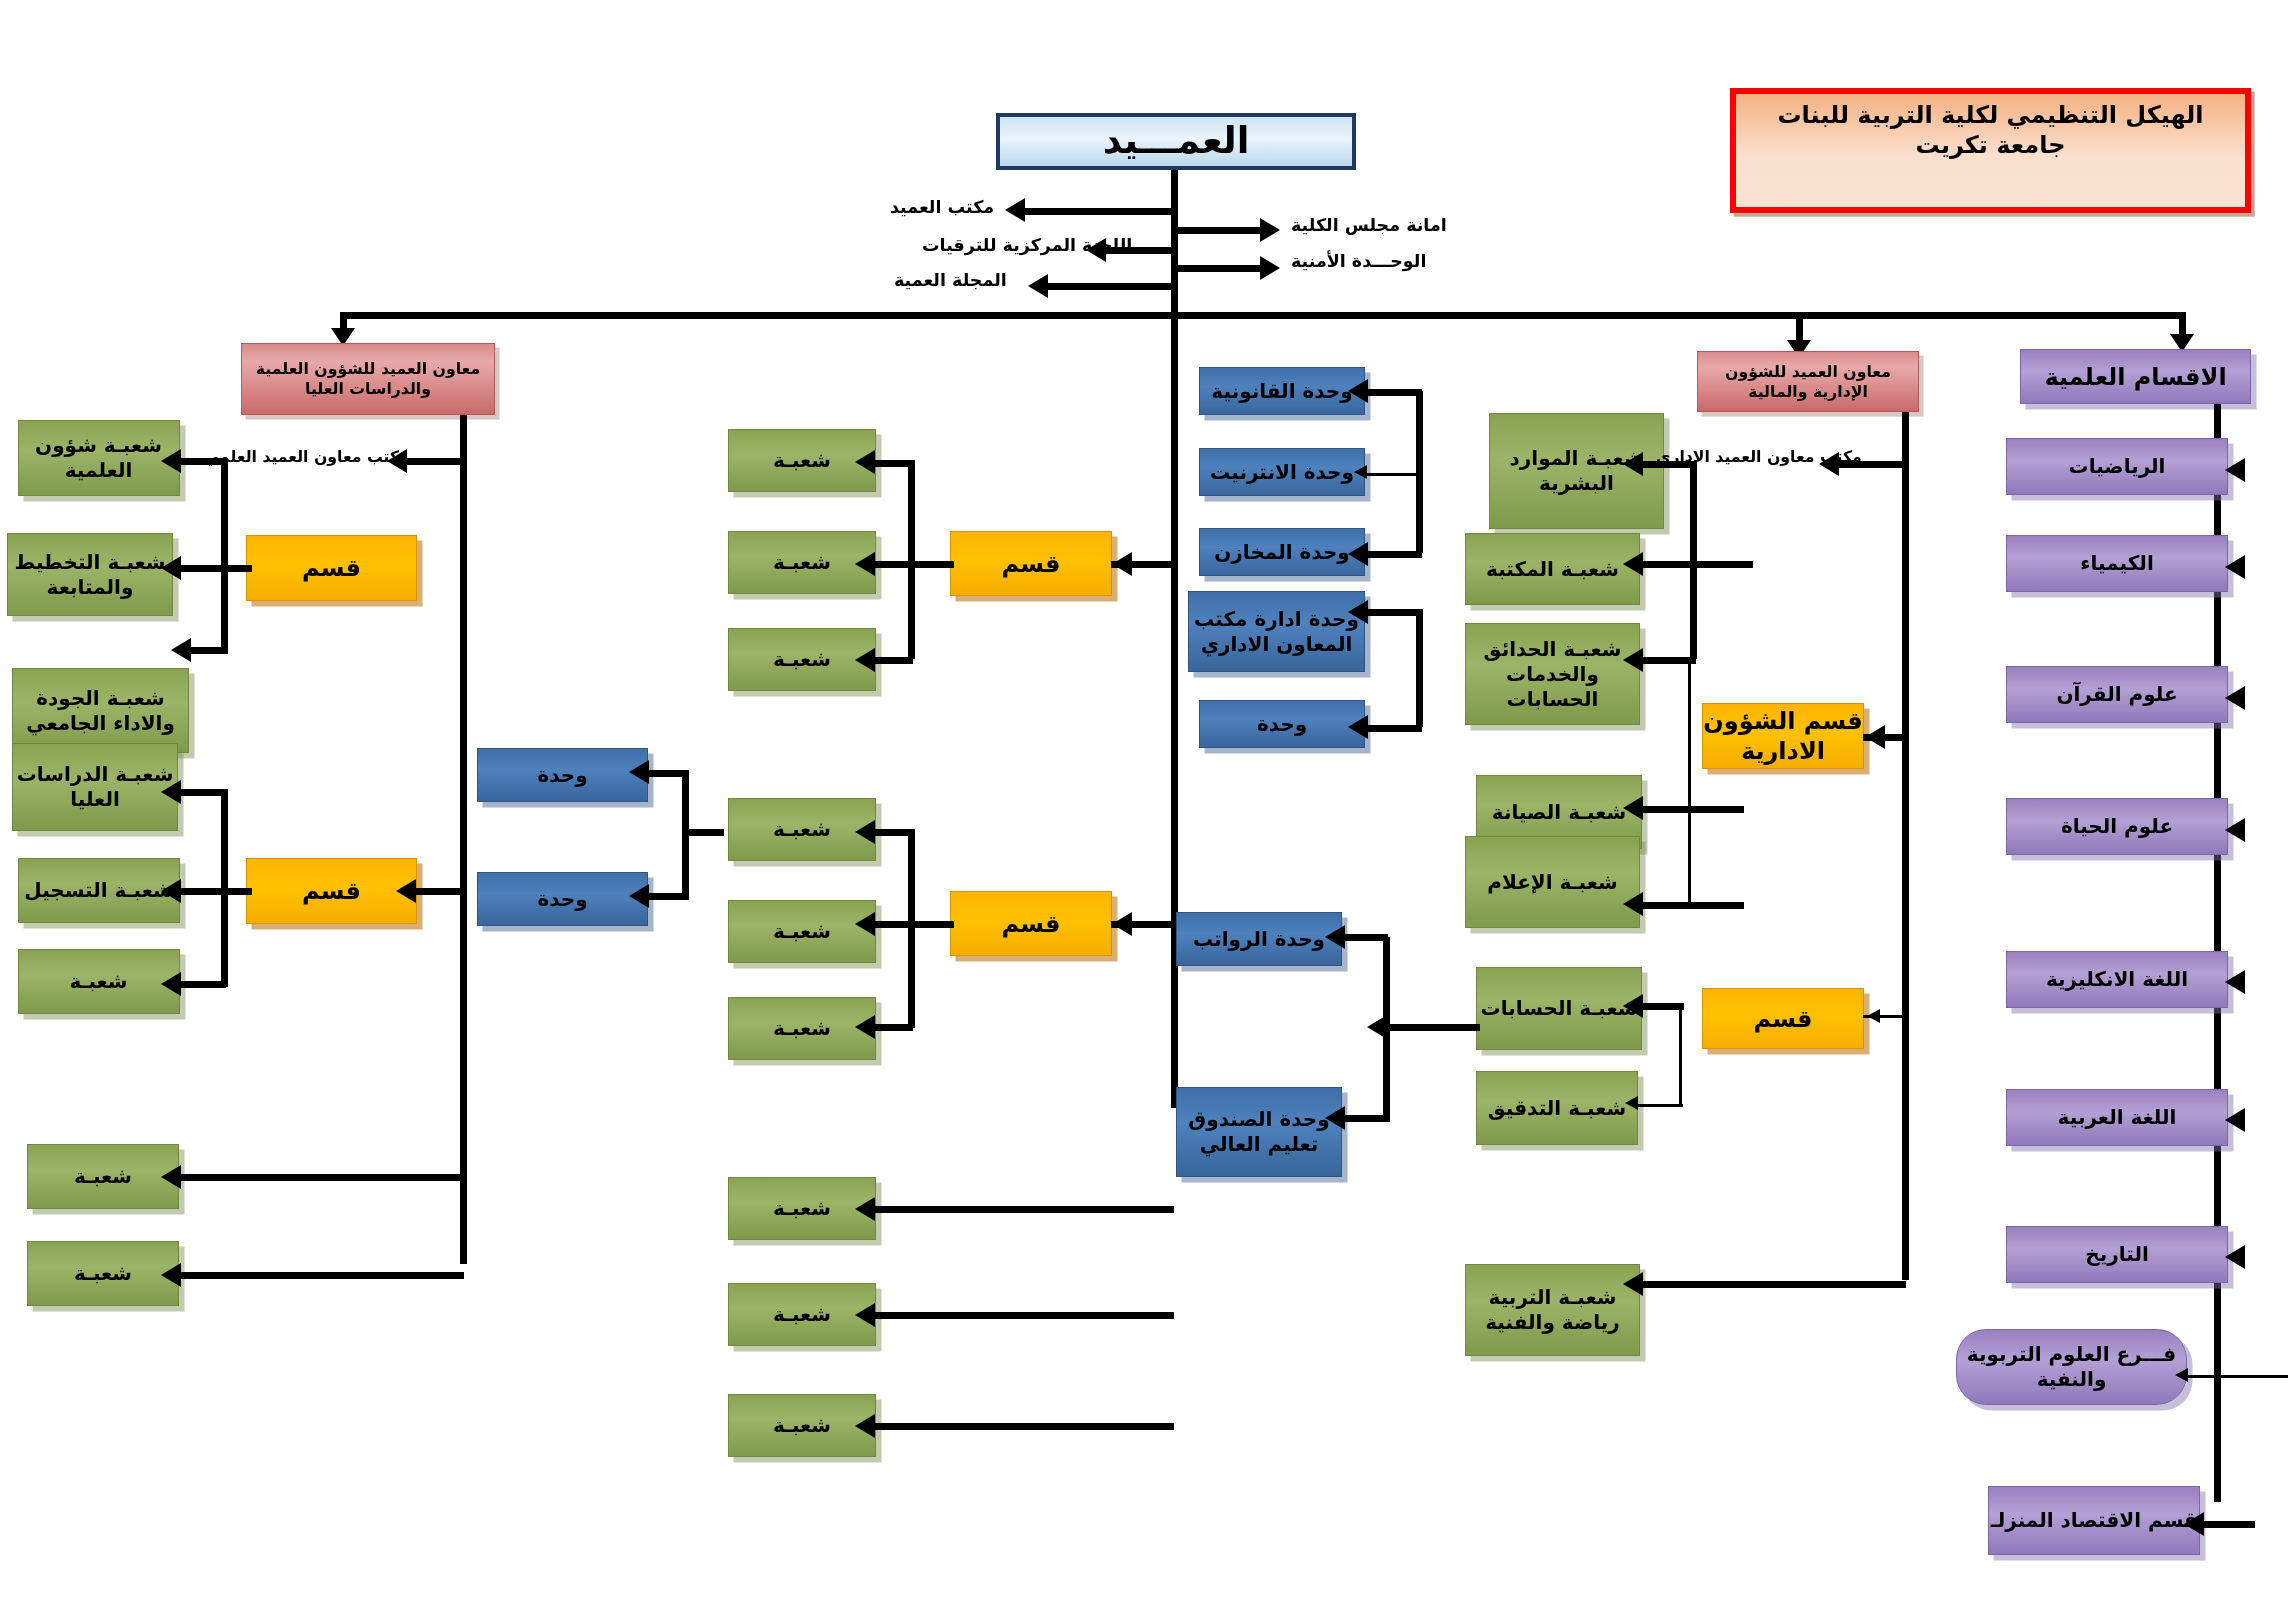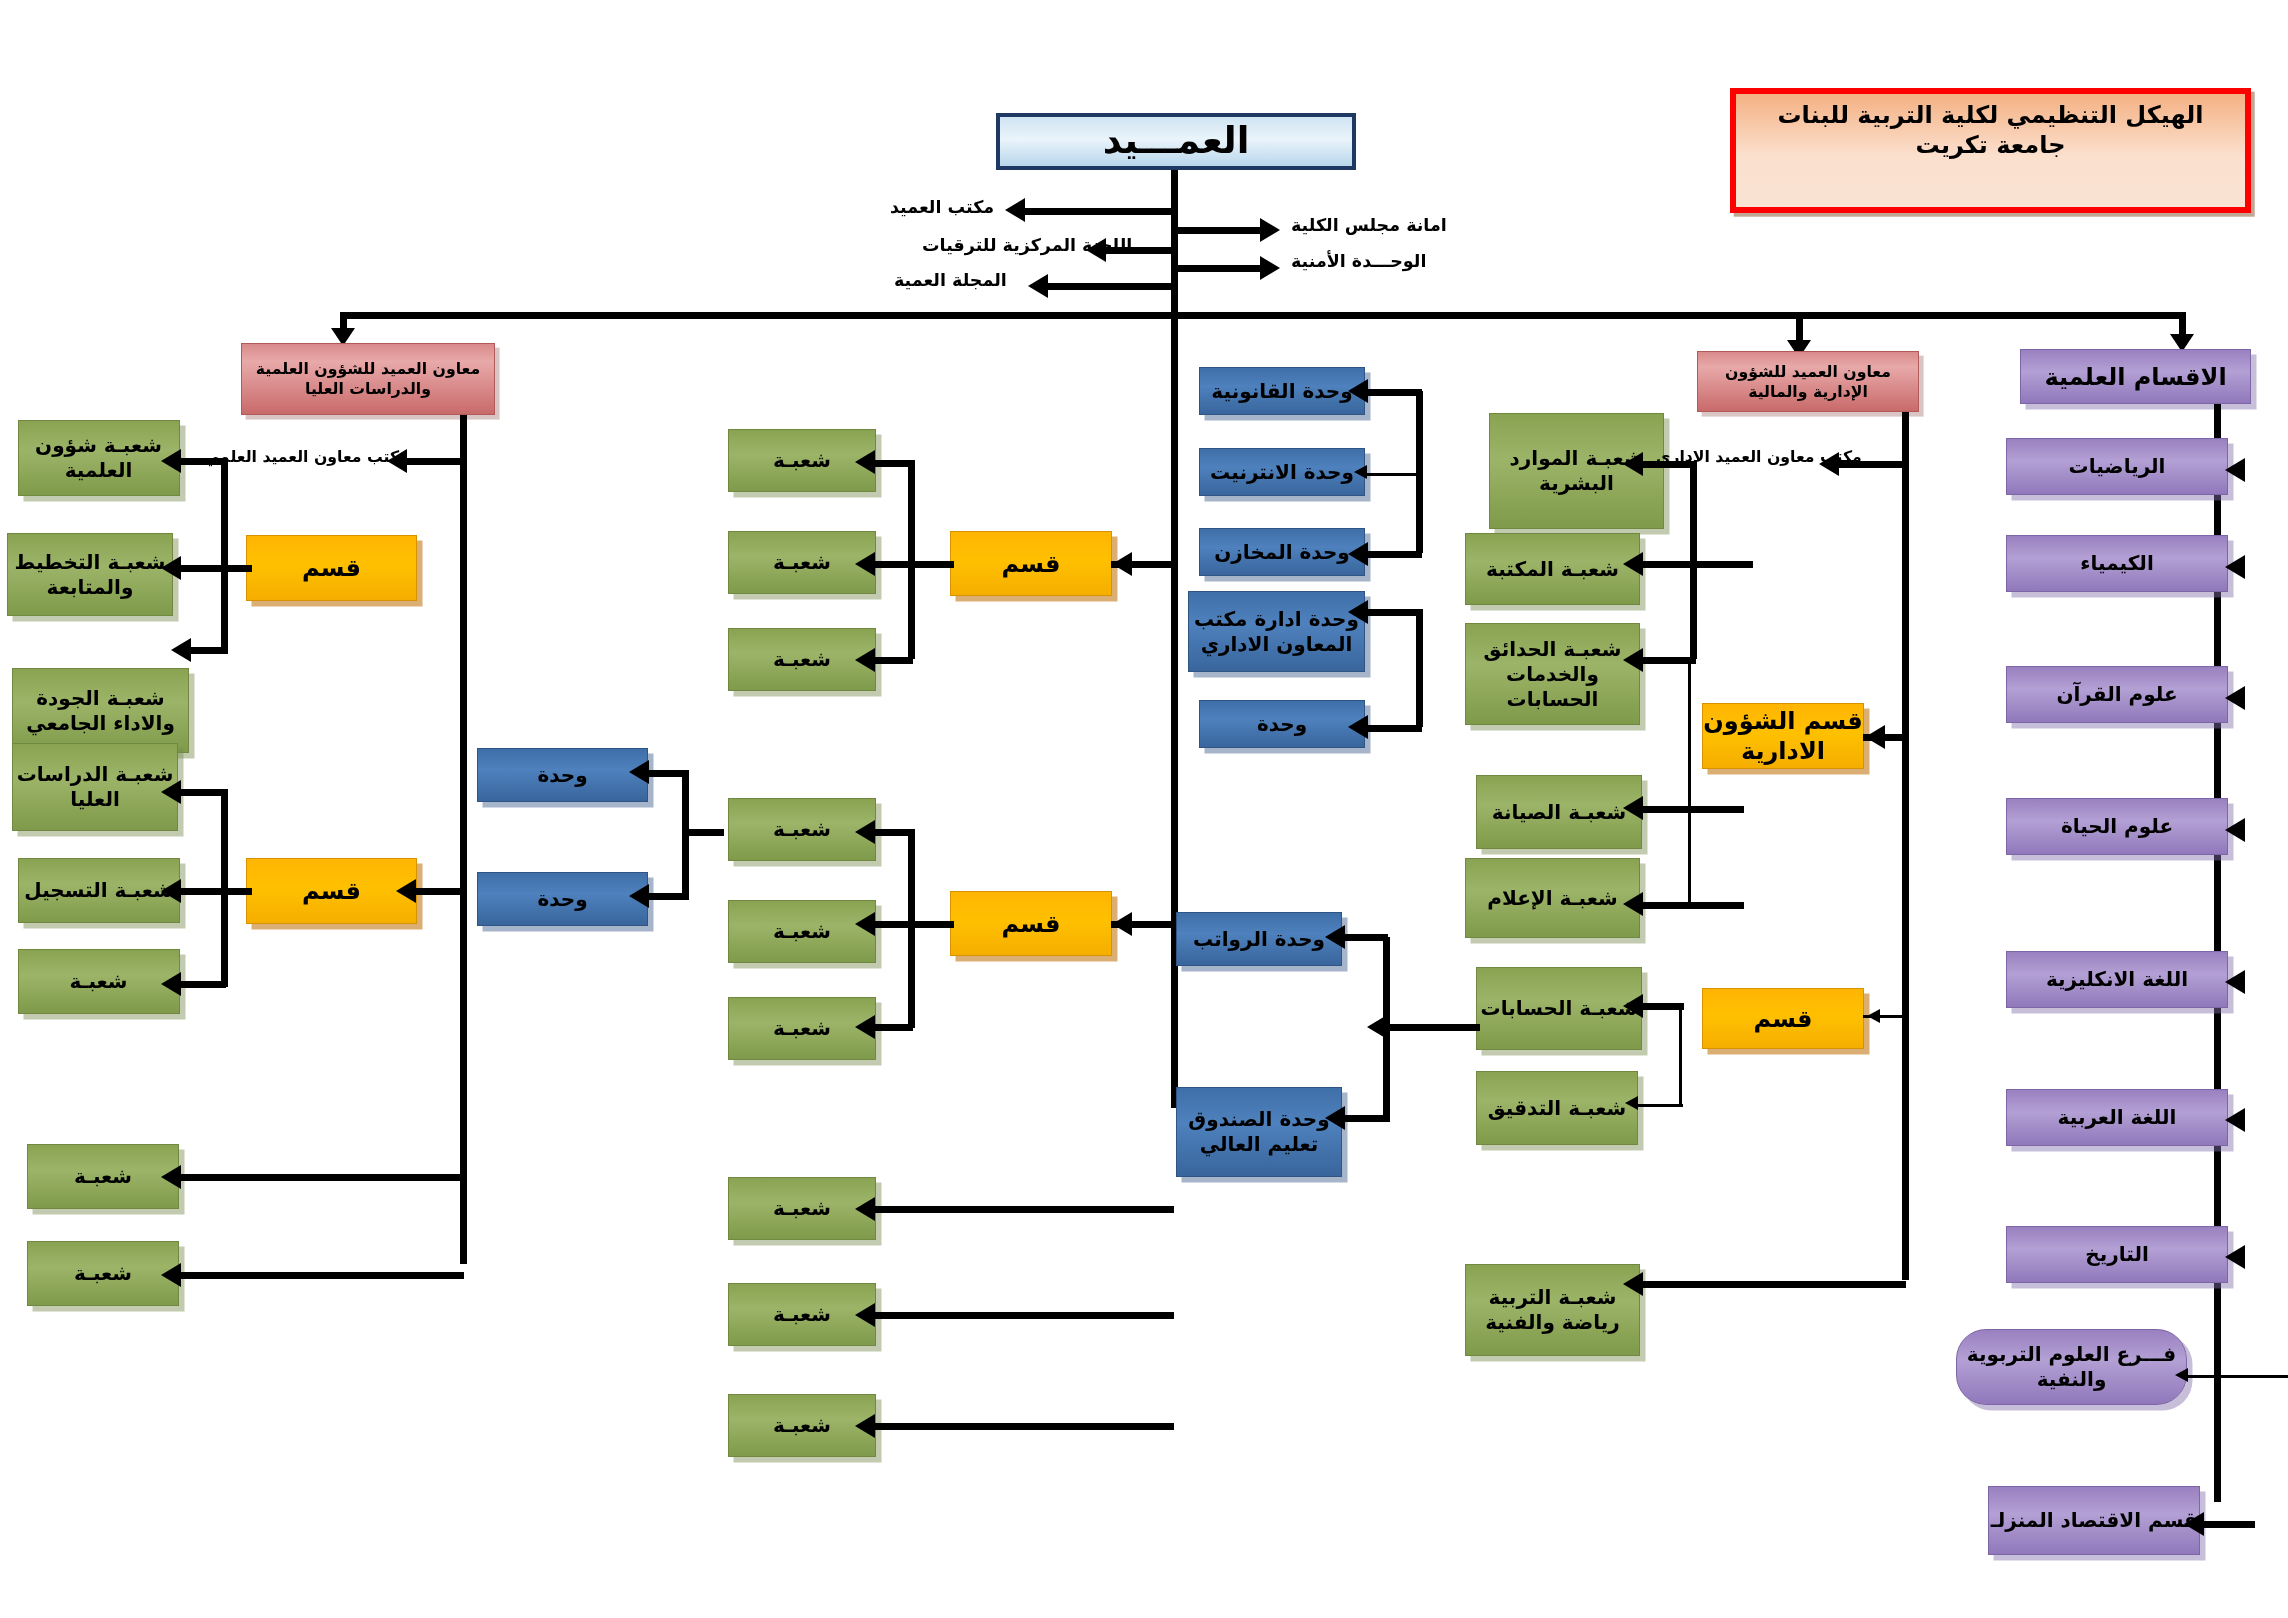--- a/index.html
+++ b/index.html
@@ -254,21 +254,21 @@
   <div class="arw arw-l" style="left:1326px;top:925px;"></div>
   <div class="hline" style="left:1343px;top:1115px;width:46px;"></div>
   <div class="arw arw-l" style="left:1326px;top:1106px;"></div>
   <div class="hline" style="left:1384px;top:1024px;width:78px;"></div>
   <div class="arw arw-l" style="left:1368px;top:1015px;"></div>
 
   <div class="box green" style="left:1466px;top:413px;width:175px;height:116px;margin-left:24px;">شعبـة الموارد البشرية</div>
   <div class="box green" style="left:1466px;top:533px;width:175px;height:72px;">شعبـة المكتبة</div>
   <div class="box green" style="left:1466px;top:623px;width:175px;height:102px;">شعبـة الحدائق والخدمات الحسابات</div>
   <div class="box green" style="left:1477px;top:775px;width:166px;height:74px;">شعبـة الصيانة</div>
-  <div class="box green" style="left:1466px;top:858px;width:175px;height:80px;">شعبـة الإعلام</div>
+  <div class="box green" style="left:1466px;top:836px;width:175px;height:92px;">شعبـة الإعلام</div>
   <div class="box green" style="left:1477px;top:967px;width:166px;height:83px;">شعبـة الحسابات</div>
   <div class="box green" style="left:1477px;top:1071px;width:162px;height:74px;">شعبـة التدقيق</div>
   <div class="box green" style="left:1466px;top:1264px;width:175px;height:92px;">شعبـة التربية رياضة والفنية</div>
 
   <div class="cap sm" style="left:1657px;top:447px;">مكتب معاون العميد الاداري</div>
   <div class="vline" style="left:1903px;top:412px;height:868px;"></div>
   <div class="hline" style="left:1837px;top:461px;width:70px;"></div>
   <div class="arw arw-l" style="left:1820px;top:452px;"></div>
 
   <div class="vline" style="left:1691px;top:461px;height:198px;"></div>

